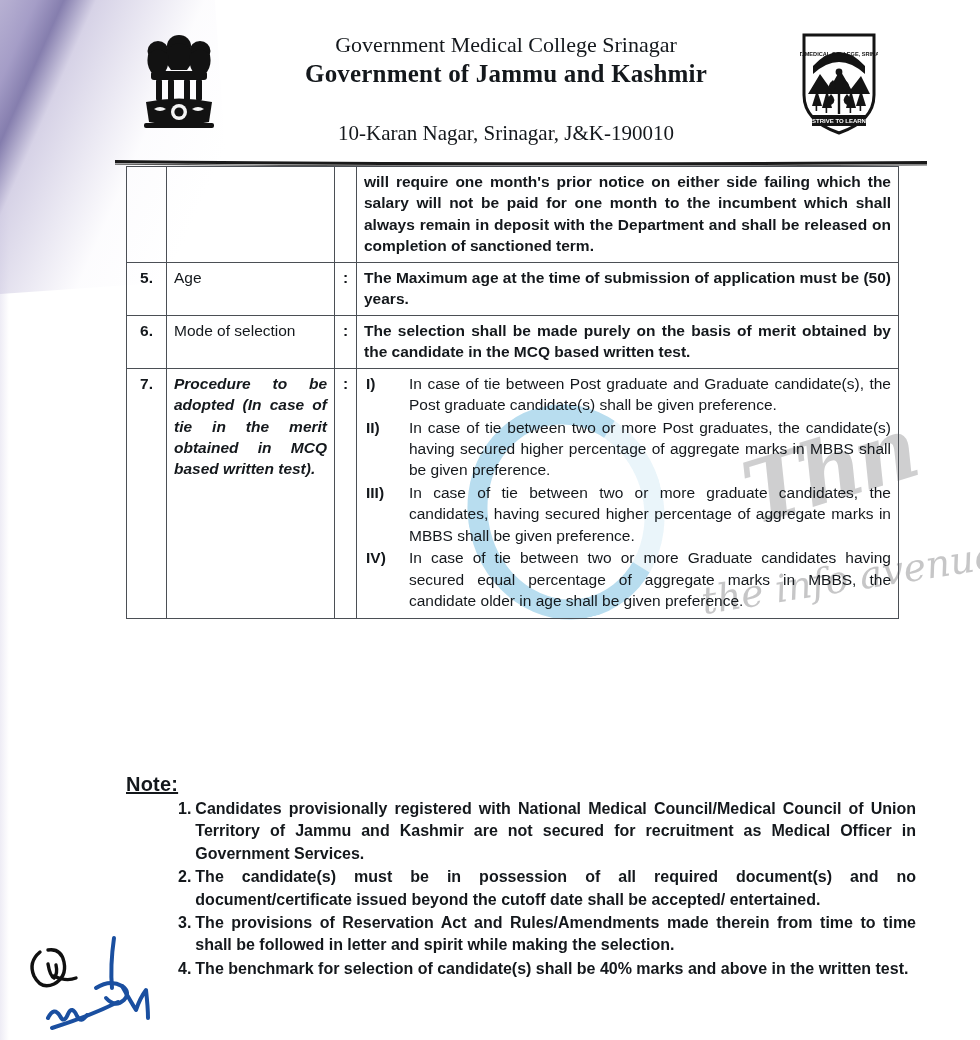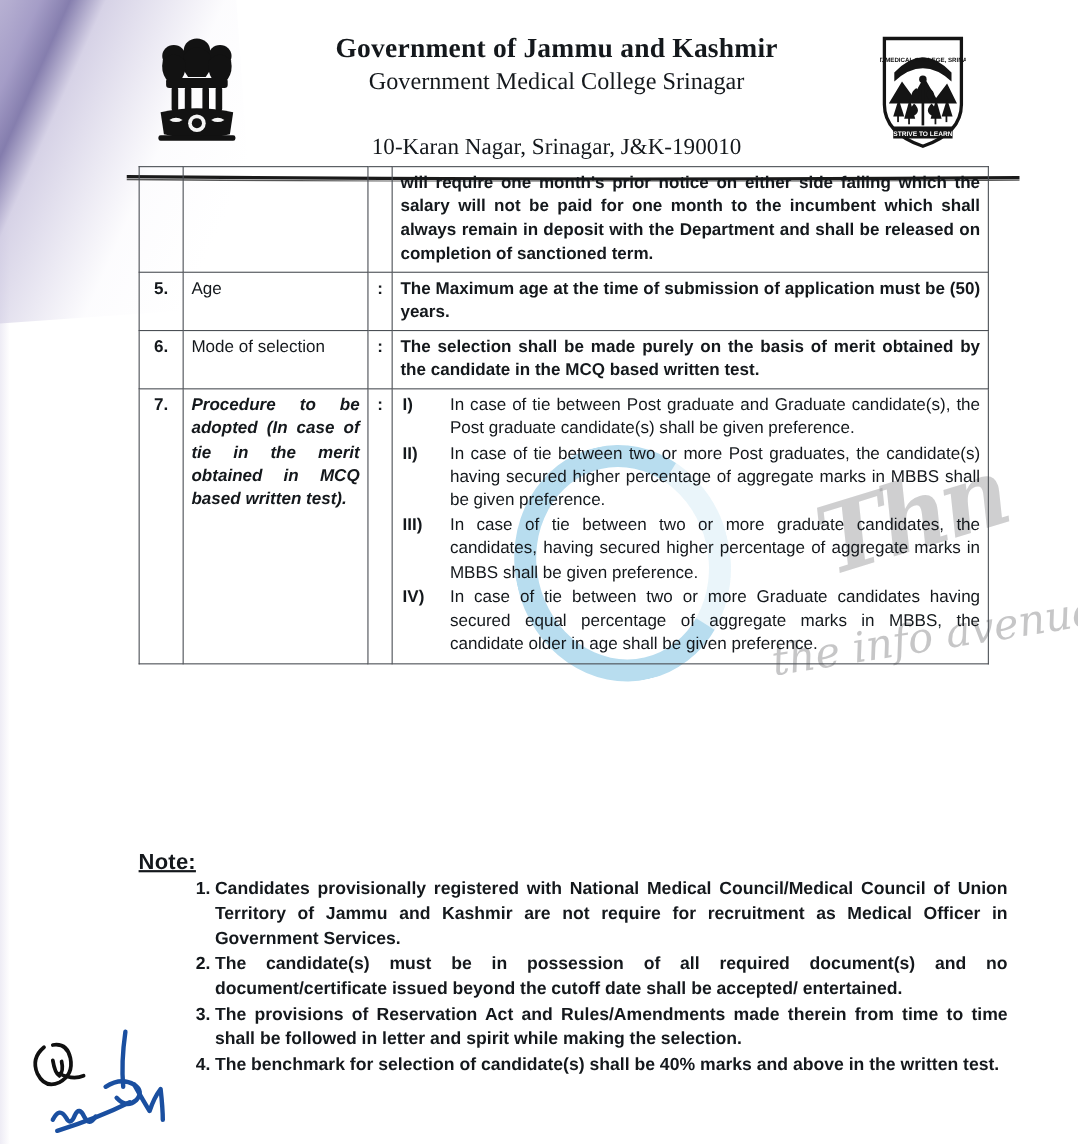--- a/index.html
+++ b/index.html
@@ -94,21 +94,21 @@
   }
   #org-sub1 { font-size: 22px; line-height: 1.26; margin-top: 1px; }
   #org-sub2 { font-size: 21px; line-height: 1.26; margin-top: 32px; }
   #header-rule {
     position: absolute; left: 115px; top: 134px; width: 812px; height: 7px;
   }
 
   
   #info-table {
     position: absolute;
-    left: 126px; top: 151px;
+    left: 126px; top: 166px;
     width: 772px;
     border-collapse: collapse;
     table-layout: fixed;
   }
   #info-table td {
     border: 1px solid #4b4f55;
     vertical-align: top;
     padding: 4px 7px 5px 7px;
     font-size: 15.5px;
     line-height: 1.385;
@@ -207,22 +207,22 @@
         <path d="M54 79 q6 -4 12 0 q-6 4 -12 0z"></path>
       </g>
       <g fill="#121212">
         <circle cx="41" cy="82" r="4.6"></circle>
         <rect x="6" y="93" width="70" height="5" rx="2"></rect>
       </g>
     </svg>
   </div>
 
   <div id="header-text">
+    <div id="org-sub1">Government Medical College Srinagar</div>
     <div id="org-title">Government of Jammu and Kashmir</div>
-    <div id="org-sub1">Government Medical College Srinagar</div>
     <div id="org-sub2">10-Karan Nagar, Srinagar, J&amp;K-190010</div>
   </div>
 
   <div id="crest">
     <svg width="78" height="104" viewBox="0 0 78 104">
       <path d="M4 3 h70 v60 q0 26 -35 38 q-35 -12 -35 -38z" fill="#ffffff" stroke="#141414" stroke-width="3"></path>
 
       <path d="M13 34 q26 -28 52 0 l0 8 q-26 -24 -52 0z" fill="#141414"></path>
       <text x="39" y="24" font-family="'Liberation Sans',sans-serif" font-size="5.6" font-weight="700" text-anchor="middle" fill="#141414">GOVT. MEDICAL COLLEGE, SRINAGAR</text>
 
@@ -310,21 +310,21 @@
       </td>
     </tr>
   </tbody>
 </table>
 
 <div id="note-block">
   <div id="note-heading">Note:</div>
 
   <div class="note-item">
     <span class="note-num">1.</span>
-    <span class="note-txt">Candidates provisionally registered with National Medical Council/Medical Council of Union Territory of Jammu and Kashmir are not require for recruitment as Medical Officer in Government Services.</span>
+    <span class="note-txt">Candidates provisionally registered with National Medical Council/Medical Council of Union Territory of Jammu and Kashmir are not secured for recruitment as Medical Officer in Government Services.</span>
   </div>
   <div class="note-item">
     <span class="note-num">2.</span>
     <span class="note-txt">The candidate(s) must be in possession of all required document(s) and no document/certificate issued beyond the cutoff date shall be accepted/ entertained.</span>
   </div>
   <div class="note-item">
     <span class="note-num">3.</span>
     <span class="note-txt">The provisions of Reservation Act and Rules/Amendments made therein from time to time shall be followed in letter and spirit while making the selection.</span>
   </div>
   <div class="note-item">

